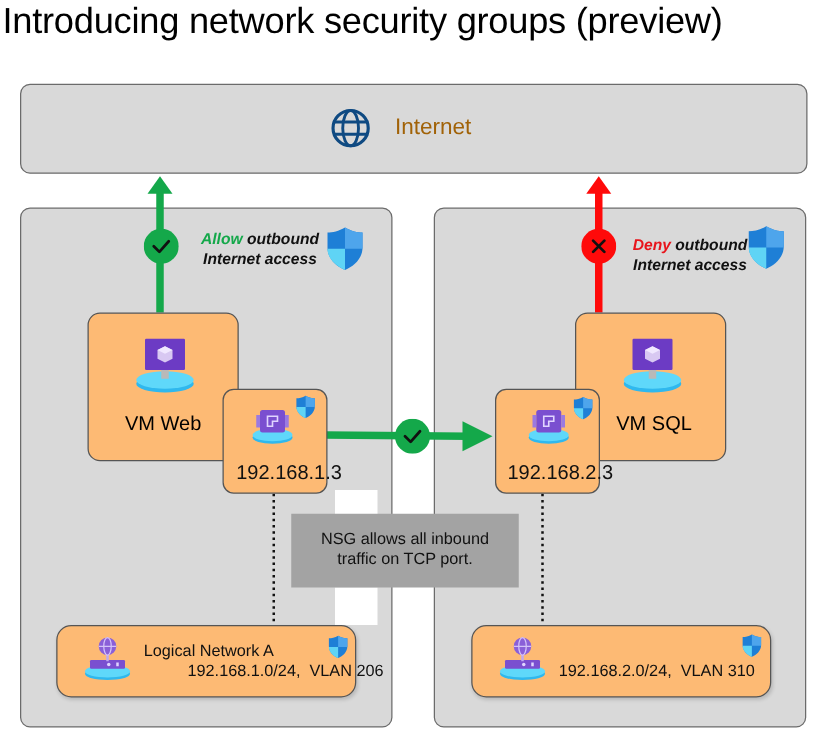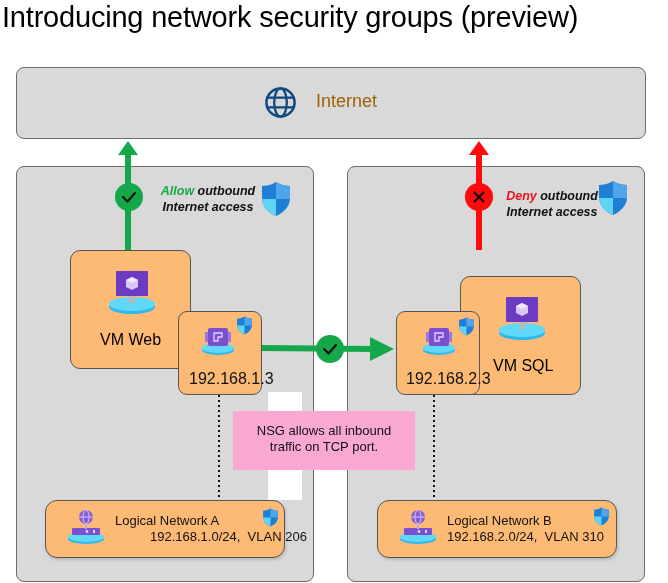--- a/index.html
+++ b/index.html
@@ -26,36 +26,36 @@
       background: #d9d9d9; border: 1px solid #6b6b6b; border-radius: 8px;
     }
     .zone-a { left: 16px; width: 298px; }
     .zone-b { left: 347px; width: 298px; }
 
     .card {
       position: absolute; background: #fdba74; border: 1px solid #555; border-radius: 10px; padding-left: 42px;
     }
     .vm-card { width: 121px; height: 119px; }
     .vm-web { left: 70px; top: 250px; }
-    .vm-sql { left: 460px; top: 250px; margin-top: 26px; }
+    .vm-sql { left: 460px; top: 250px; }
     .vm-label { position: absolute; font-size: 16px; color: #000; white-space: nowrap; }
 
     .nic-card { width: 84px; height: 84px; border-radius: 9px; }
     .nic-a { left: 178px; top: 311px; }
     .nic-b { left: 396px; top: 311px; }
     .nic-ip { position: absolute; font-size: 16px; color: #111; white-space: nowrap; text-align: right; }
 
     .ln-card { width: 240px; height: 58px; border-radius: 12px; box-shadow: 1px 2px 3px rgba(0,0,0,0.15); }
     .ln-a { left: 45px; top: 500px; }
     .ln-b { left: 377px; top: 500px; }
     .ln-name, .ln-sub { position: absolute; font-size: 13px; color: #111; white-space: nowrap; }
 
     .nsg-note {
       position: absolute; left: 233px; top: 411px; width: 182px; height: 59px;
-      background: #f9a8d4; text-align: center; font-size: 13px; line-height: 16px; color: #111;
+      background: #a3a3a3; text-align: center; font-size: 13px; line-height: 16px; color: #111;
       padding-top: 12px;
     }
 
     .policy-text {
       position: absolute; font-size: 12.5px; font-style: italic; font-weight: bold; color: #111;
       text-align: center; line-height: 16px; white-space: nowrap;
     }
     .allow-word { color: #14a84a; }
     .deny-word { color: #e8141b; }
 
@@ -227,17 +227,16 @@
     <line x1="19" y1="12" x2="19" y2="20" stroke="#c0a8f0" stroke-width="2"></line>
     <circle cx="19" cy="8" r="7" fill="#8a5fd8"></circle>
     <ellipse cx="19" cy="8" rx="3" ry="7" fill="none" stroke="#d4c2f8" stroke-width="1"></ellipse>
     <line x1="12" y1="8" x2="26" y2="8" stroke="#d4c2f8" stroke-width="1"></line>
   </svg>
   <svg class="icon-abs" style="left:215px;top:6px;width:17px;height:19px;" viewBox="0 0 30 36">
     <path d="M15 1 C10 4 5 5 1 5 L1 17 C1 26 8 32 15 35 C22 32 29 26 29 17 L29 5 C25 5 20 4 15 1Z" fill="#1e7fd6"></path>
     <path d="M15 1 L15 18 L29 18 L29 5 C25 5 20 4 15 1Z" fill="#4ea5ec"></path>
     <path d="M1 18 L15 18 L15 35 C8 32 1 26 1 18Z" fill="#5fd4f5"></path>
   </svg>
-  <div class="ln-name" style="left:69px;top:12px;">Logical Network B</div>
   <div class="ln-sub" style="left:69px;top:28px;text-align:center;">
     <span>192.168.2.0/24,</span>&nbsp;&nbsp;<span>VLAN 310</span>
   </div>
 </div>
 
 </body></html>

